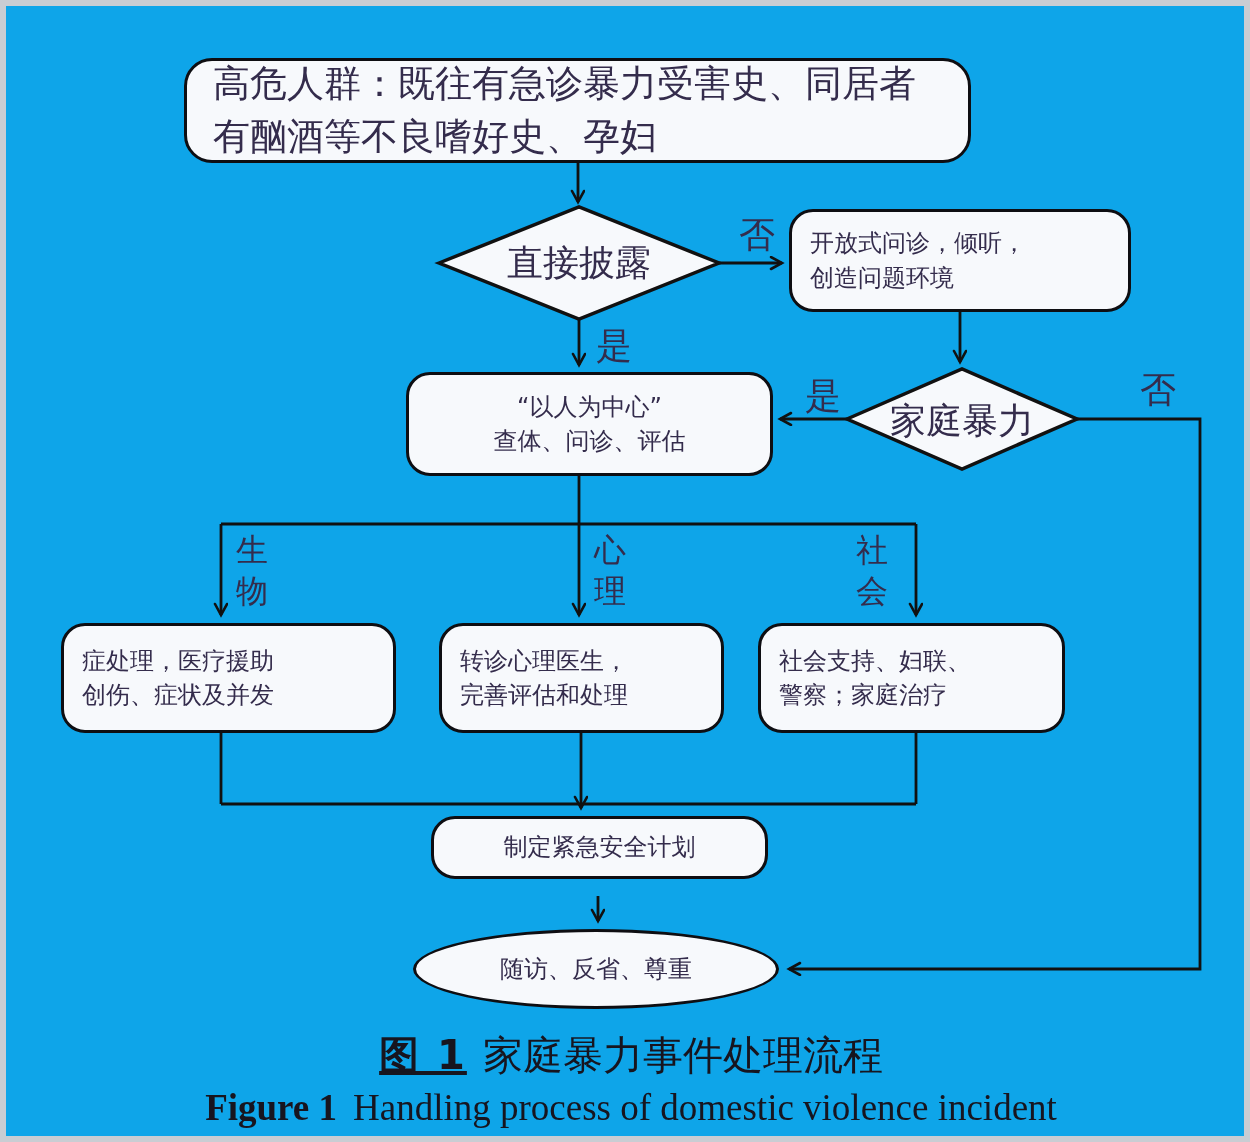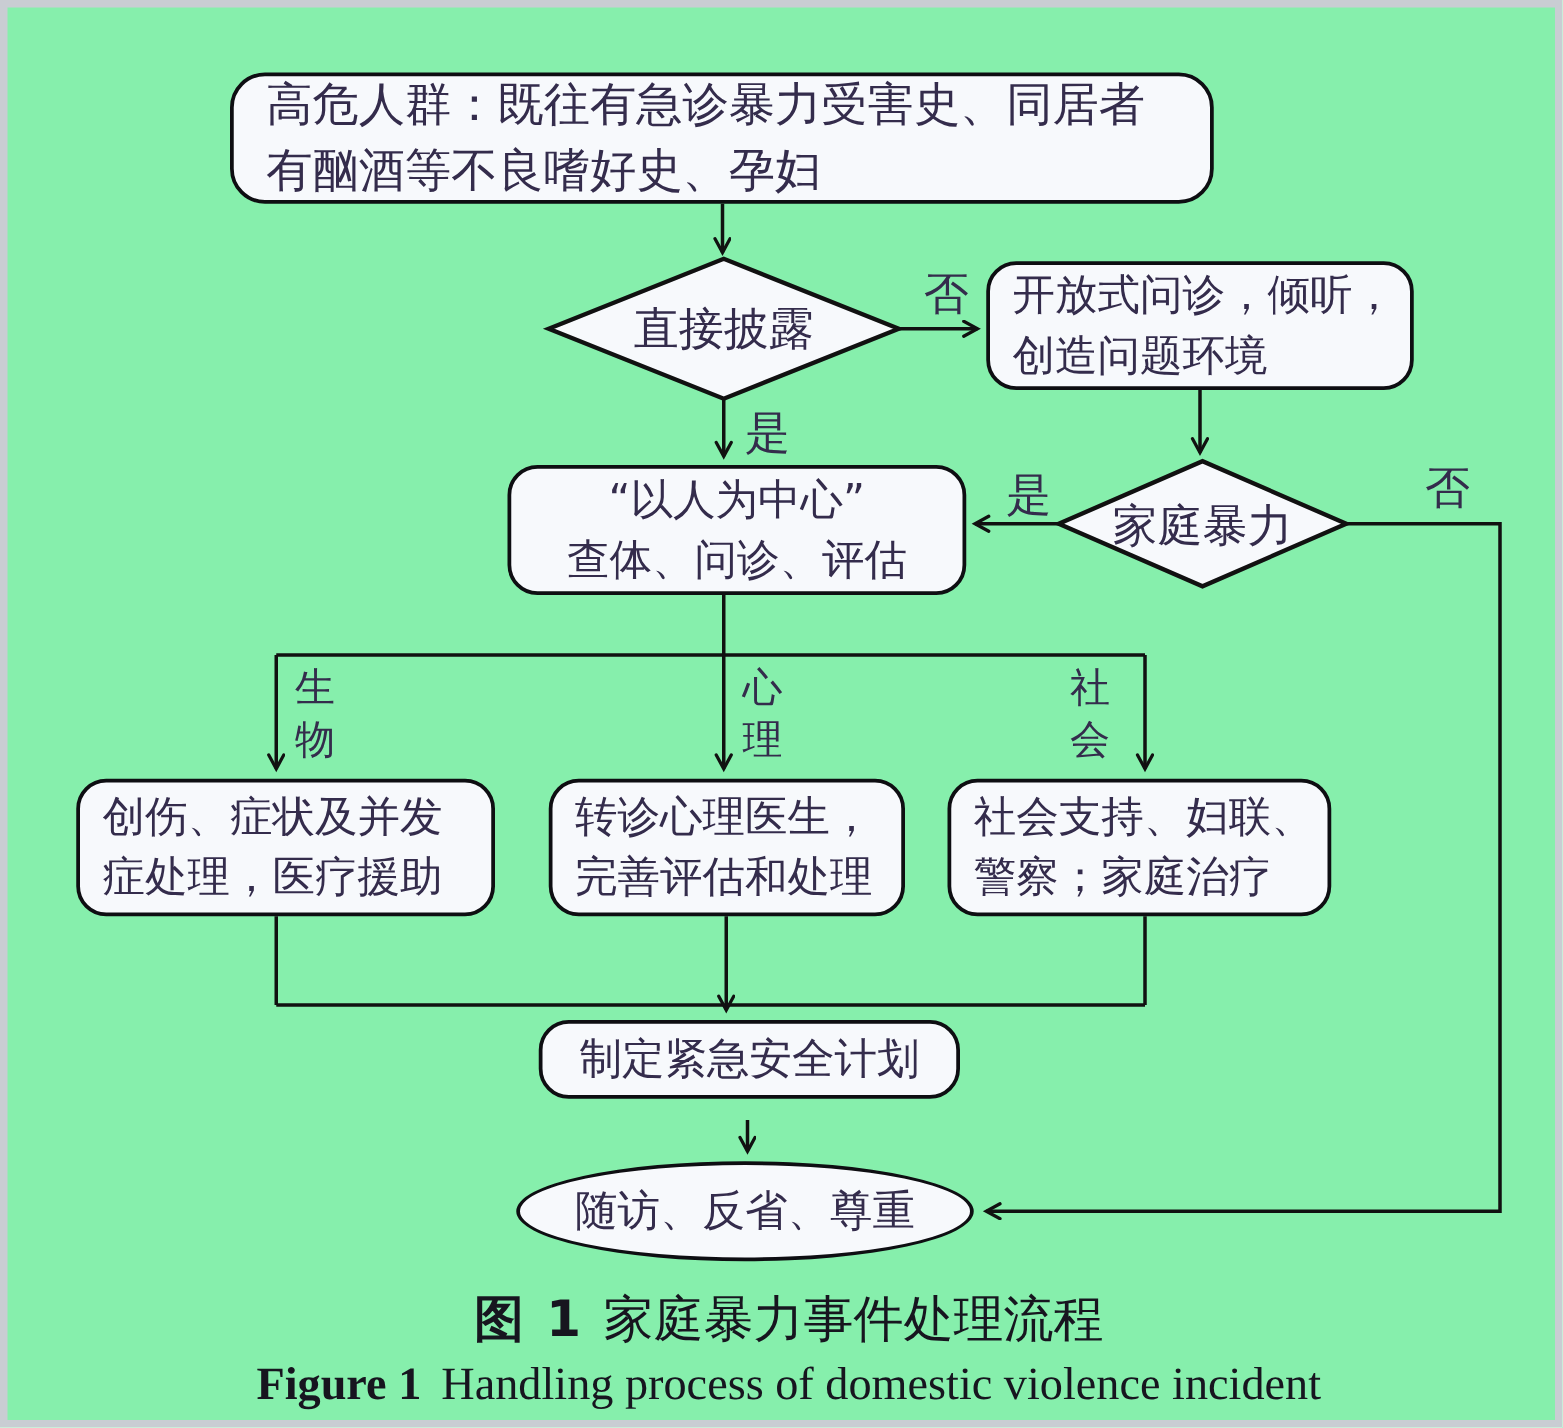--- a/index.html
+++ b/index.html
@@ -1,33 +1,33 @@
 <!DOCTYPE html>
 <html><head>
 <meta charset="utf-8">
 <style>
   html,body{margin:0;padding:0;background:#ffffff;}
   #canvas{
     position:relative;
     width:1250px;height:1142px;
     box-sizing:border-box;
-    background:#86efac;
+    background:#0ea5e9;
     border:6px solid #c9cdd3;
     overflow:hidden;
     font-family:"DejaVu Sans","Liberation Sans",sans-serif;
     color:#342c4c;
   }
   #flow-svg{position:absolute;left:0;top:0;width:1250px;height:1142px;}
   .node{
     position:absolute;
     box-sizing:border-box;
     background:#f7f9fc;
     border:3.5px solid #0e0e12;
     display:flex;flex-direction:column;justify-content:center;
-    font-size:34px;line-height:1.42;
+    font-size:24px;line-height:1.42;
     color:#342c4c;
   }
   .node.rect{border-radius:24px;}
   .node.pill{border-radius:50%;}
   .node .ln{white-space:nowrap;}
   .left-text{align-items:flex-start;padding-left:18px;}
   .center-text{align-items:center;text-align:left;}
   .diamond-label{
     position:absolute;display:flex;align-items:center;justify-content:center;
     font-size:36px;color:#342c4c;white-space:nowrap;
@@ -44,21 +44,21 @@
   #person-centered-box{left:400px;top:366px;width:367px;height:104px;}
   #trauma-box{left:55px;top:617px;width:335px;height:110px;}
   #psych-box{left:433px;top:617px;width:285px;height:110px;}
   #social-box{left:752px;top:617px;width:307px;height:110px;}
   #safety-box{left:425px;top:810px;width:337px;height:63px;}
   #followup-oval{left:407px;top:923px;width:366px;height:80px;}
   #caption-zh{
     position:absolute;left:0;top:1022px;width:1250px;text-align:center;
     font-size:40px;color:#17151f;
   }
-  #caption-zh .prefix{font-weight:bold;margin-right:16px;letter-spacing:2px;}
+  #caption-zh .prefix{font-weight:bold;margin-right:16px;letter-spacing:2px;text-decoration:underline;}
   #caption-en{
     position:absolute;left:0;top:1080px;width:1250px;text-align:center;
     font-family:"Liberation Serif","DejaVu Serif",serif;
     font-size:37px;color:#17151f;
   }
   #caption-en .prefix{font-weight:bold;margin-right:16px;}
 </style>
 </head>
 <body>
 
@@ -114,22 +114,22 @@
   <div class="edge-label" style="left:733px;top:205px;">否</div>
   <div class="edge-label" style="left:590px;top:316px;">是</div>
   <div class="edge-label" style="left:799px;top:366px;">是</div>
   <div class="edge-label" style="left:1134px;top:360px;">否</div>
 
   <div class="v-label" style="left:230px;top:524px;">生物</div>
   <div class="v-label" style="left:588px;top:524px;">心理</div>
   <div class="v-label" style="left:850px;top:524px;">社会</div>
 
   <div id="trauma-box" class="node rect left-text">
+    <div class="ln">症处理，医疗援助</div>
     <div class="ln">创伤、症状及并发</div>
-    <div class="ln">症处理，医疗援助</div>
   </div>
 
   <div id="psych-box" class="node rect left-text">
     <div class="ln">转诊心理医生，</div>
     <div class="ln">完善评估和处理</div>
   </div>
 
   <div id="social-box" class="node rect left-text">
     <div class="ln">社会支持、妇联、</div>
     <div class="ln">警察；家庭治疗</div>

